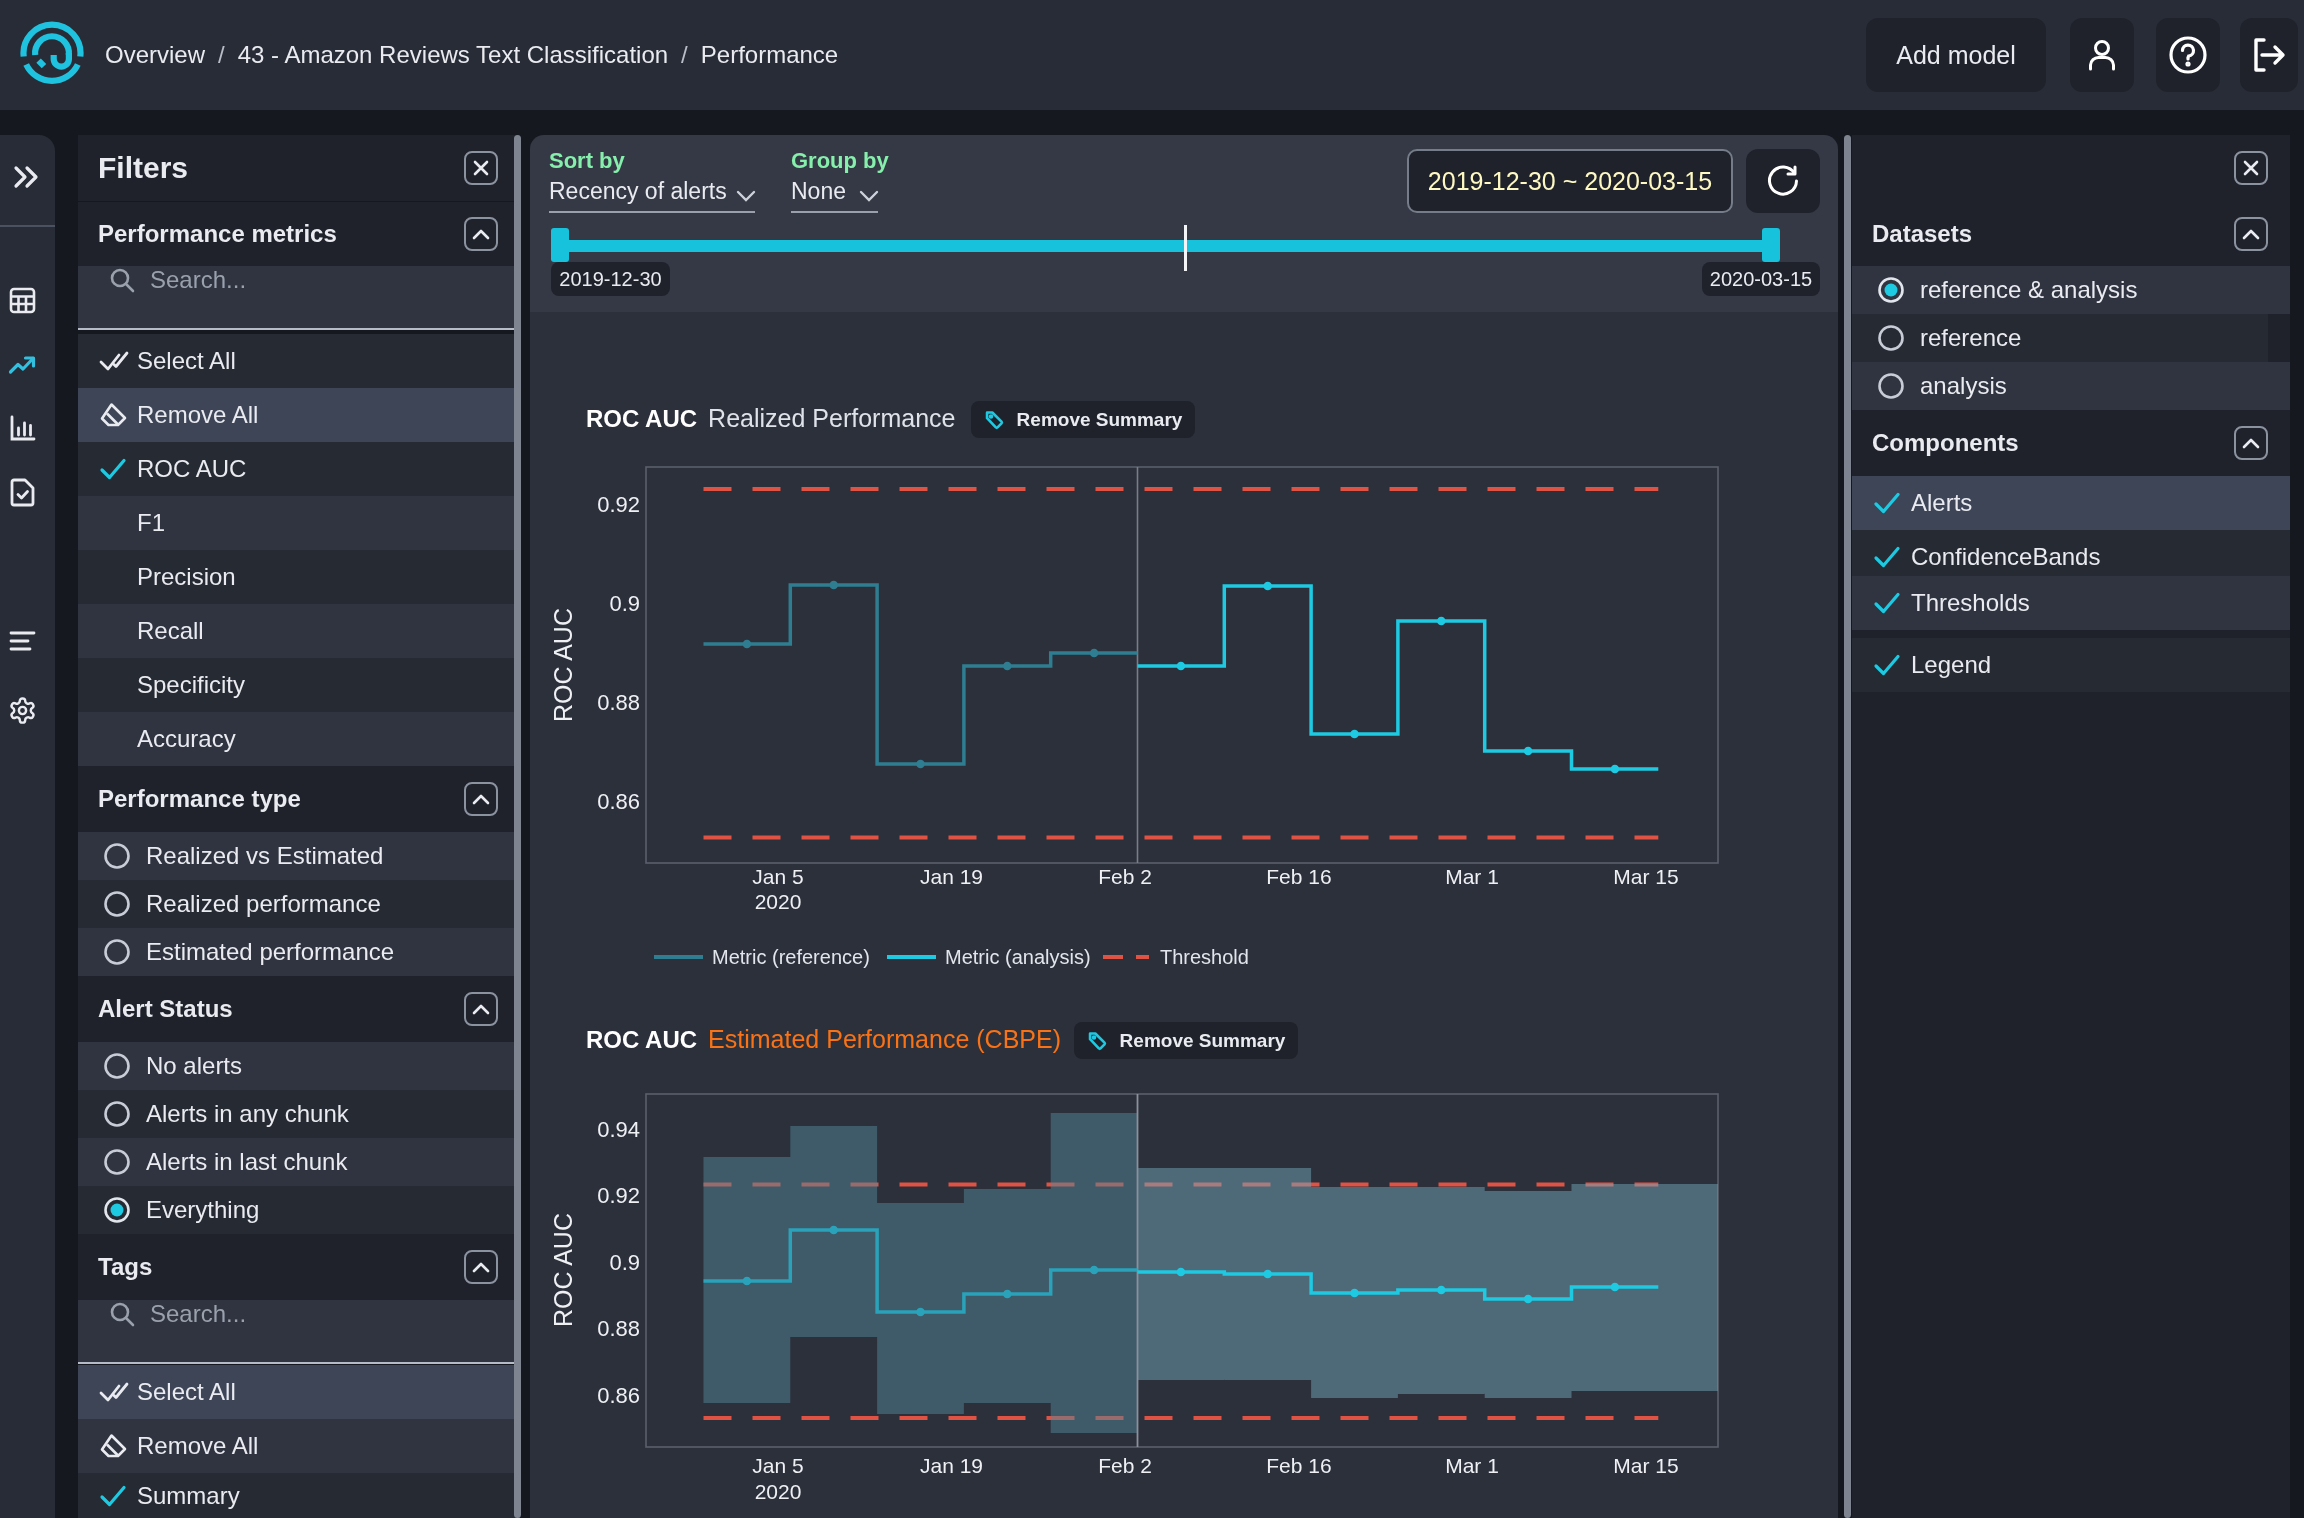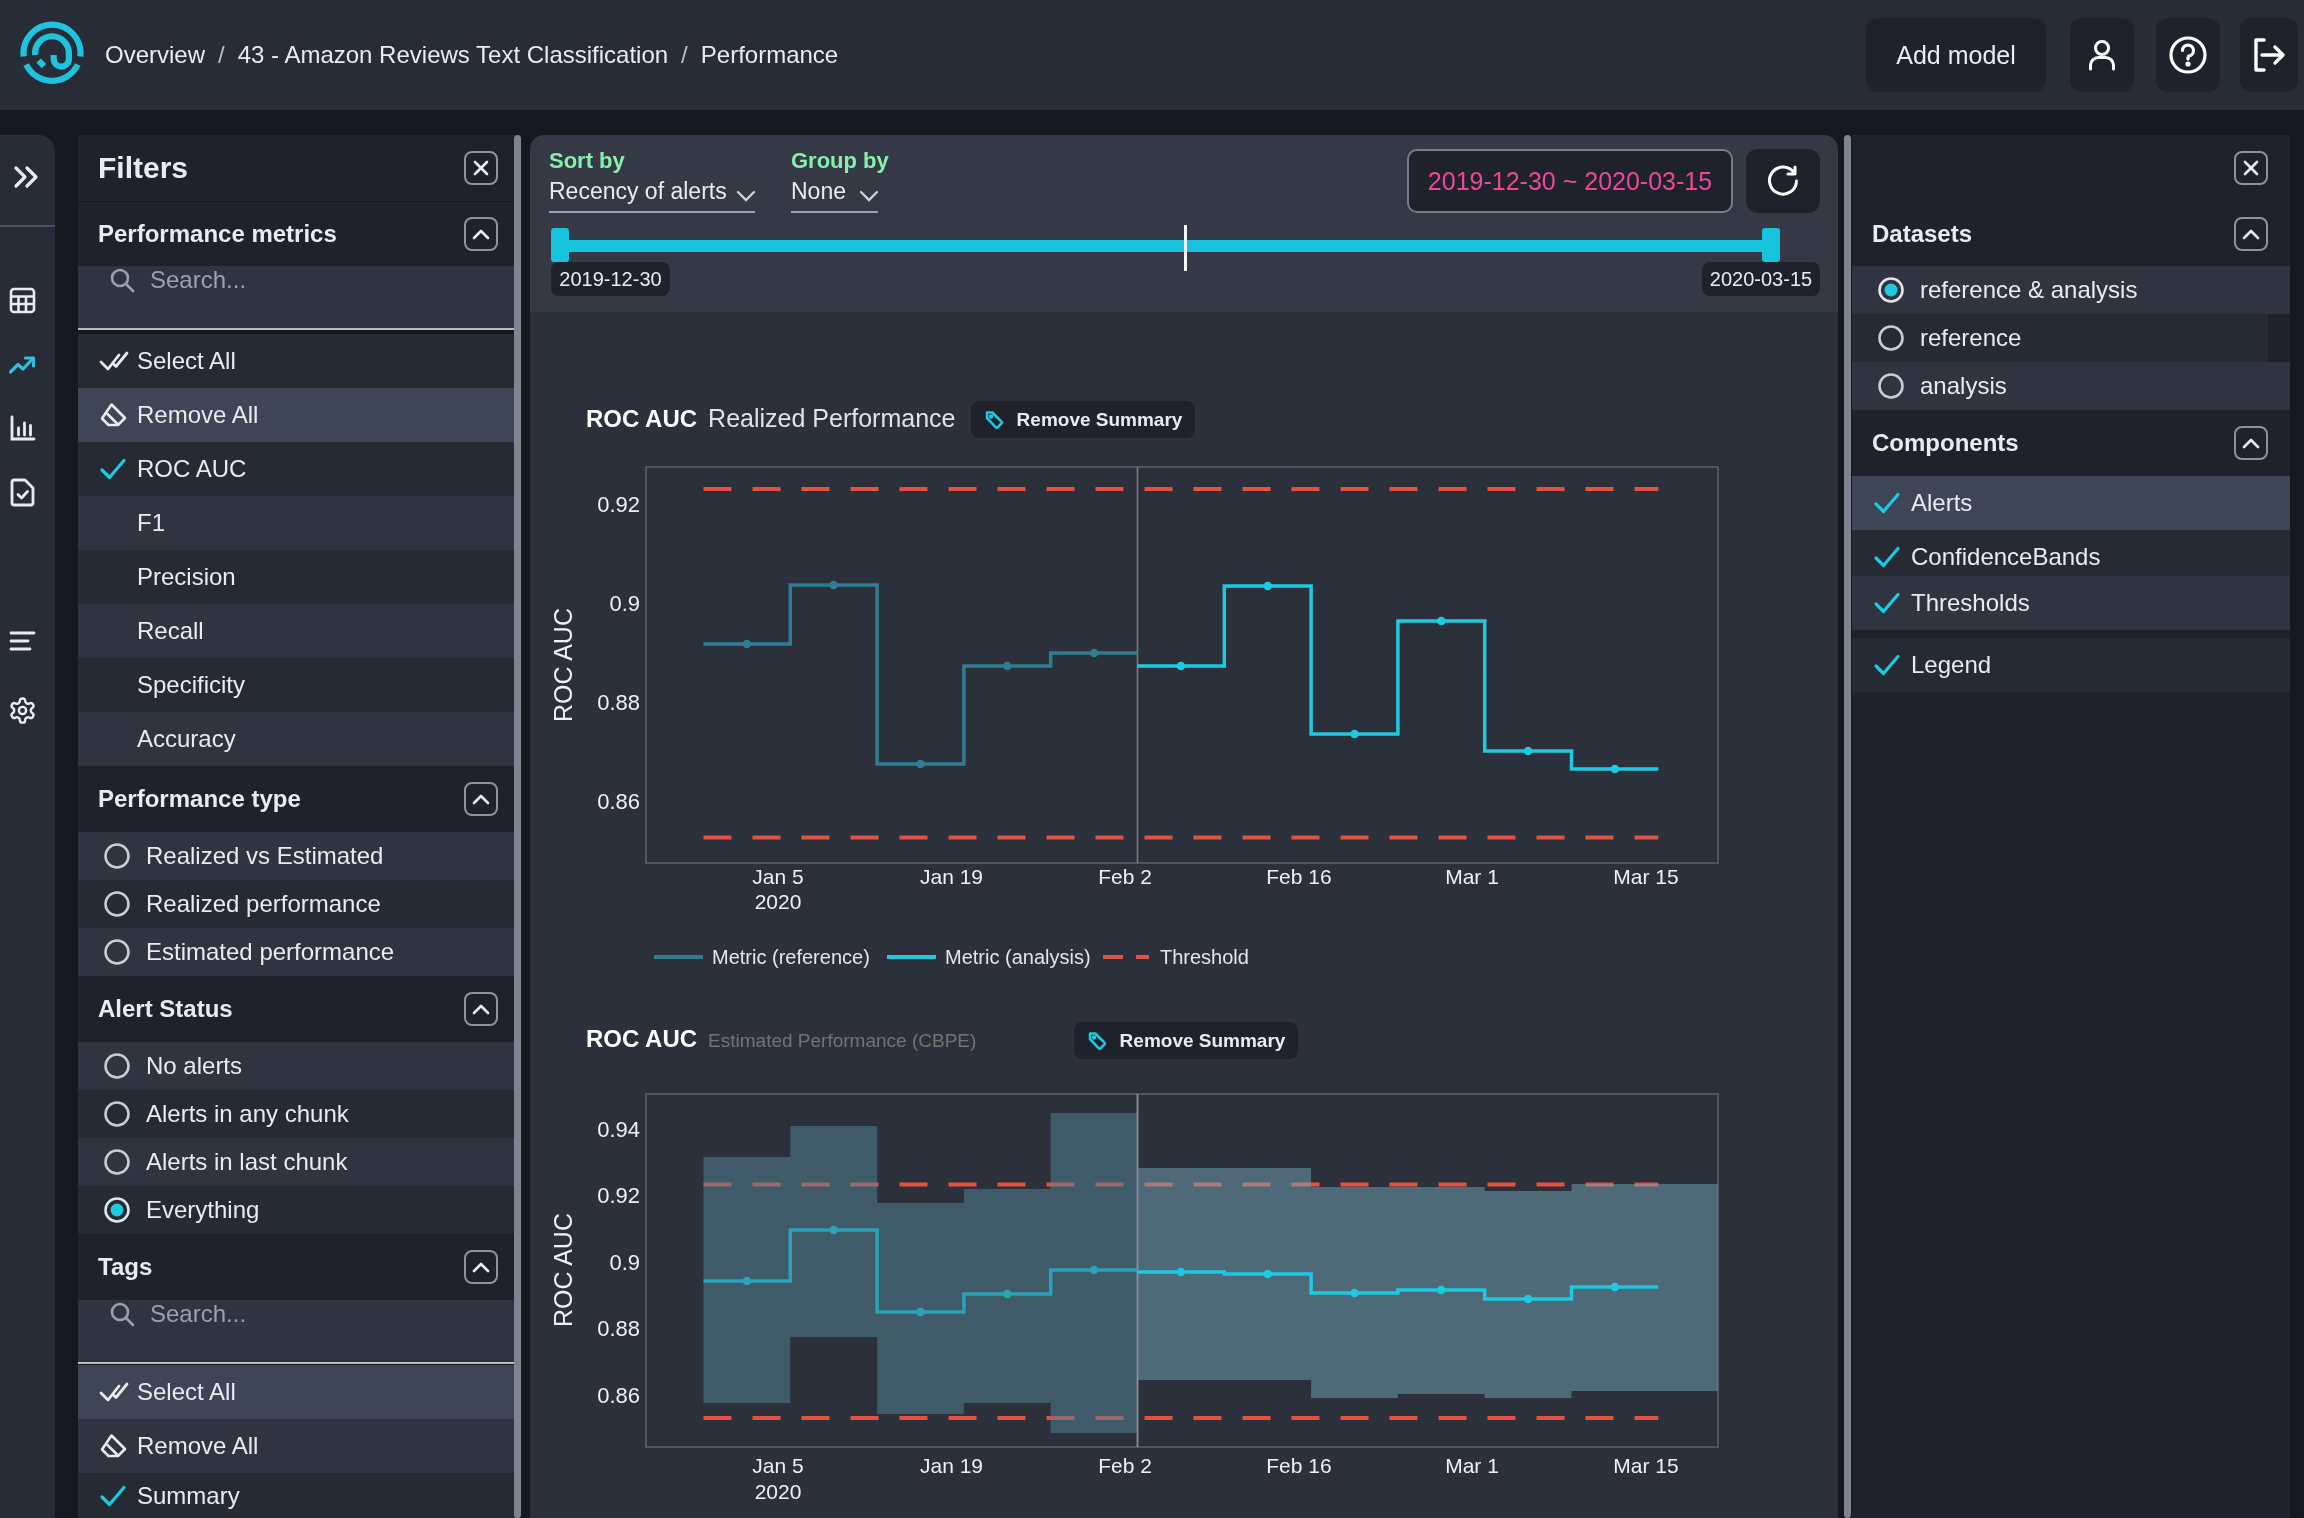--- a/index.html
+++ b/index.html
@@ -258,21 +258,21 @@
 <svg class="abs" style="left:735px;top:189px" width="22" height="14" viewBox="0 0 22 14" fill="none" stroke="#cdd2da" stroke-width="2.4" stroke-linecap="round">
       <path d="M 3 3 L 11 11 L 19 3"></path>
     </svg>
 <div class="abs" style="left:549px;top:211px;width:206px;height:2px;background:#9aa1ad"></div>
 <div class="abs lbl" style="left:791px;top:148px">Group by</div>
 <div class="abs dd" style="left:791px;top:178px">None</div>
 <svg class="abs" style="left:858px;top:189px" width="22" height="14" viewBox="0 0 22 14" fill="none" stroke="#cdd2da" stroke-width="2.4" stroke-linecap="round">
       <path d="M 3 3 L 11 11 L 19 3"></path>
     </svg>
 <div class="abs" style="left:791px;top:211px;width:87px;height:2px;background:#9aa1ad"></div>
-<div class="abs" style="left:1407px;top:149px;width:326px;height:64px;background:#1f222b;border:2px solid #767d8a;border-radius:10px;display:flex;align-items:center;justify-content:center;color:#ec4899;font-size:25px;white-space:nowrap">2019-12-30 ~ 2020-03-15</div>
+<div class="abs" style="left:1407px;top:149px;width:326px;height:64px;background:#1f222b;border:2px solid #767d8a;border-radius:10px;display:flex;align-items:center;justify-content:center;color:#fef9c3;font-size:25px;white-space:nowrap">2019-12-30 ~ 2020-03-15</div>
 <div class="abs btn-dark" style="left:1746px;top:149px;width:74px;height:64px">
 <svg width="34" height="34" viewBox="0 0 34 34" fill="none" stroke="#fff" stroke-width="3" stroke-linecap="round" stroke-linejoin="round">
  <path d="M 28.5 9.5 A 13.5 13.5 0 1 0 30.5 17"></path>
         <path d="M 29 3 L 29 10 L 22 10"></path>
 </svg>
     </div>
 <div class="abs" style="left:551px;top:240px;width:1229px;height:12px;background:#17c3dc"></div>
 <div class="abs" style="left:551px;top:228px;width:18px;height:34px;background:#17c3dc;border-radius:3px"></div>
 <div class="abs" style="left:1762px;top:228px;width:18px;height:34px;background:#17c3dc;border-radius:3px"></div>
 <div class="abs" style="left:1184px;top:225px;width:3px;height:46px;background:#f2f4f7"></div>
@@ -350,21 +350,21 @@
       <text x="640" y="1403" text-anchor="end" font-size="22" fill="#eef0f4">0.86</text>
       <text x="572" y="1270" text-anchor="middle" font-size="25" fill="#eef0f4" transform="rotate(-90 572 1270)">ROC AUC</text>
       <text x="778" y="1473" text-anchor="middle" font-size="21" fill="#eef0f4">Jan 5</text>
       <text x="951.5" y="1473" text-anchor="middle" font-size="21" fill="#eef0f4">Jan 19</text>
       <text x="1125" y="1473" text-anchor="middle" font-size="21" fill="#eef0f4">Feb 2</text>
       <text x="1299" y="1473" text-anchor="middle" font-size="21" fill="#eef0f4">Feb 16</text>
       <text x="1472" y="1473" text-anchor="middle" font-size="21" fill="#eef0f4">Mar 1</text>
       <text x="1646" y="1473" text-anchor="middle" font-size="21" fill="#eef0f4">Mar 15</text>
       <text x="778" y="1499" text-anchor="middle" font-size="21" fill="#eef0f4">2020</text>
     </svg>
-<div class="abs" style="left:586px;top:1025px;font-size:24px;color:#fff;font-weight:bold;white-space:nowrap">ROC AUC<span style="font-weight:normal;color:#737373;margin-left:11px;font-size:19px">Estimated Performance (CBPE)</span></div>
+<div class="abs" style="left:586px;top:1025px;font-size:24px;color:#fff;font-weight:bold;white-space:nowrap">ROC AUC<span style="font-weight:normal;color:#f97316;margin-left:11px;font-size:25px">Estimated Performance (CBPE)</span></div>
 <div class="abs btn-dark" style="left:1074px;top:1022px;width:224px;height:37px;border-radius:8px">
 <svg width="21" height="21" viewBox="0 0 24 24" fill="none" stroke="#1ec9e2" stroke-width="3" stroke-linejoin="round">
         <path d="M 3.5 10 L 3.5 4 L 9.5 4 L 20 14.5 A 1.5 1.5 0 0 1 20 16.5 L 15.5 21 A 1.5 1.5 0 0 1 13.5 21 L 3.5 10.5 Z"></path>
         <circle cx="8" cy="8.5" r="1.1" fill="#1ec9e2"></circle>
       </svg>
 <span style="font-size:19px;font-weight:bold;margin-left:12px;white-space:nowrap">Remove Summary</span>
     </div>
 <div class="abs scroll" style="left:1844px;top:135px;height:1383px"></div>
 <div class="abs" style="left:1852px;top:135px;width:438px;height:1383px;background:#1f222b"></div>
     <div class="sq-btn" style="left:2234px;top:151px">

